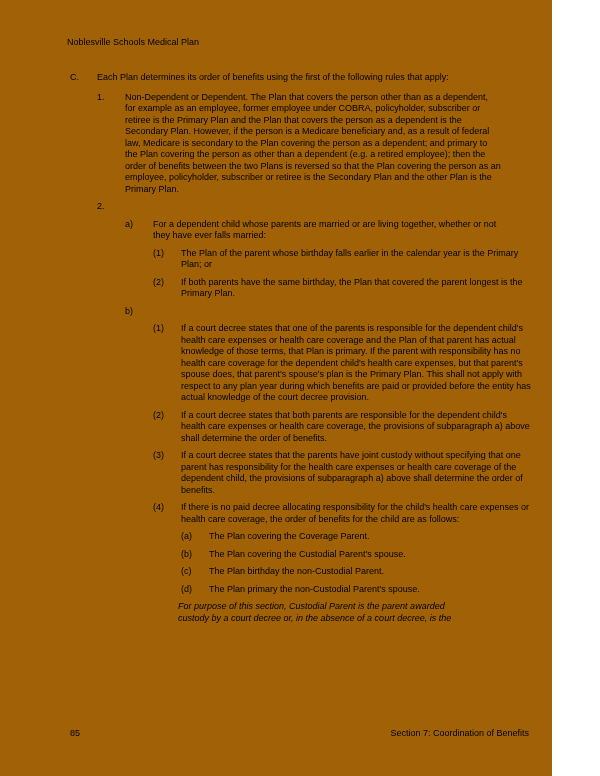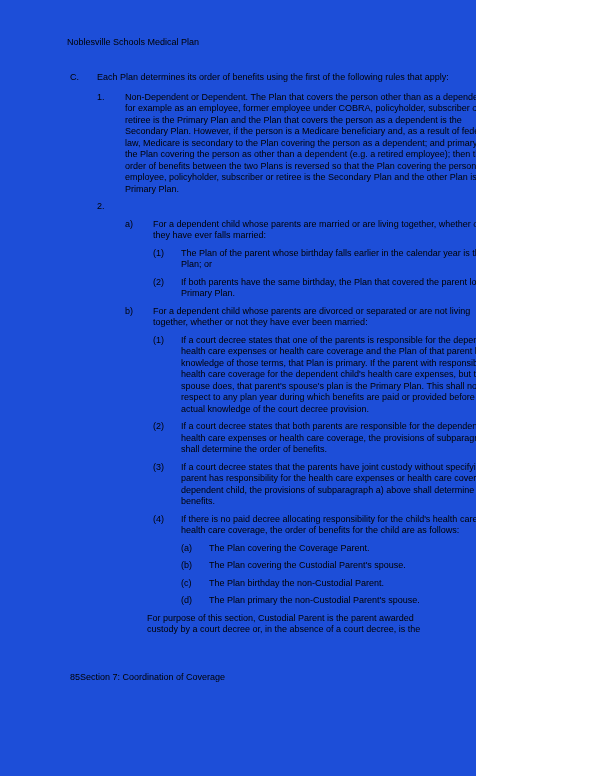--- a/index.html
+++ b/index.html
@@ -2,23 +2,23 @@
 <html><head>
 <meta charset="utf-8">
 <style>
   html, body {
     margin: 0;
     padding: 0;
     background: #ffffff;
   }
   .page {
     position: relative;
-    width: 476px;
+    width: 552px;
     height: 776px;
-    background: #1d4ed8;
+    background: #a16207;
     color: #000000;
     font-family: "Liberation Sans", sans-serif;
     font-size: 9px;
     line-height: 11.5px;
     overflow: hidden;
   }
   .header {
     position: absolute;
     top: 37px;
     left: 67px;
@@ -38,30 +38,31 @@
   .row .lbl { flex: 0 0 27px; }
   .row .txt { flex: 1 1 auto; }
   .lvl1 { margin-left: 27px; }
   .lvl2 { margin-left: 55px; }
   .lvl3 { margin-left: 83px; }
   .lvl4 { margin-left: 111px; }
   .lvl1 .lbl, .lvl2 .lbl, .lvl3 .lbl, .lvl4 .lbl { flex-basis: 28px; }
   .lvl1 .txt { max-width: 376px; }
   .lvl2 .txt { max-width: 352px; }
   .lvl3 .txt { max-width: 352px; }
-  .note { margin-left: 77px; }
+  .note { margin-left: 108px; font-style: italic; }
   .note .txt { max-width: 290px; }
   .mb-lg { margin-bottom: 8px; }
   b { font-weight: normal; }
   .footer {
     position: absolute;
-    top: 672px;
+    top: 728px;
     left: 70px;
     width: 459px;
     display: flex;
+    justify-content: space-between;
   }
 </style>
 </head>
 <body>
 
 <div class="page">
 
   <div class="header">Noblesville Schools Medical Plan</div>
 
   <div class="content">
@@ -90,21 +91,20 @@
       <span class="txt">The Plan of the parent whose birthday falls earlier in the calendar year is the Primary Plan; or</span>
     </div>
 
     <div class="row lvl3">
       <span class="lbl">(2)</span>
       <span class="txt">If both parents have the same birthday, the Plan that covered the parent longest is the Primary Plan.</span>
     </div>
 
     <div class="row lvl2">
       <span class="lbl">b)</span>
-      <span class="txt">For a dependent child whose parents are divorced or separated or are not living together, whether or not they have ever been married:</span>
     </div>
 
     <div class="row lvl3">
       <span class="lbl">(1)</span>
       <span class="txt">If a court decree states that one of the parents is responsible for the dependent child's health care expenses or health care coverage and the Plan of that parent has actual knowledge of those terms, that Plan is primary. If the parent with responsibility has no health care coverage for the dependent child's health care expenses, but that parent's spouse does, that parent's spouse's plan is the Primary Plan. This shall not apply with respect to any plan year during which benefits are paid or provided before the entity has actual knowledge of the court decree provision.</span>
     </div>
 
     <div class="row lvl3">
       <span class="lbl">(2)</span>
       <span class="txt">If a court decree states that both parents are responsible for the dependent child's health care expenses or health care coverage, the provisions of subparagraph a) above shall determine the order of benefits.</span>
@@ -141,16 +141,16 @@
     </div>
 
     <div class="row note">
       <span class="txt">For purpose of this section, Custodial Parent is the parent awarded custody by a court decree or, in the absence of a court decree, is the</span>
     </div>
 
   </div>
 
   <div class="footer">
     <span>85</span>
-    <span>Section 7: Coordination of Coverage</span>
+    <span>Section 7: Coordination of Benefits</span>
   </div>
 
 </div>
 
 </body></html>

